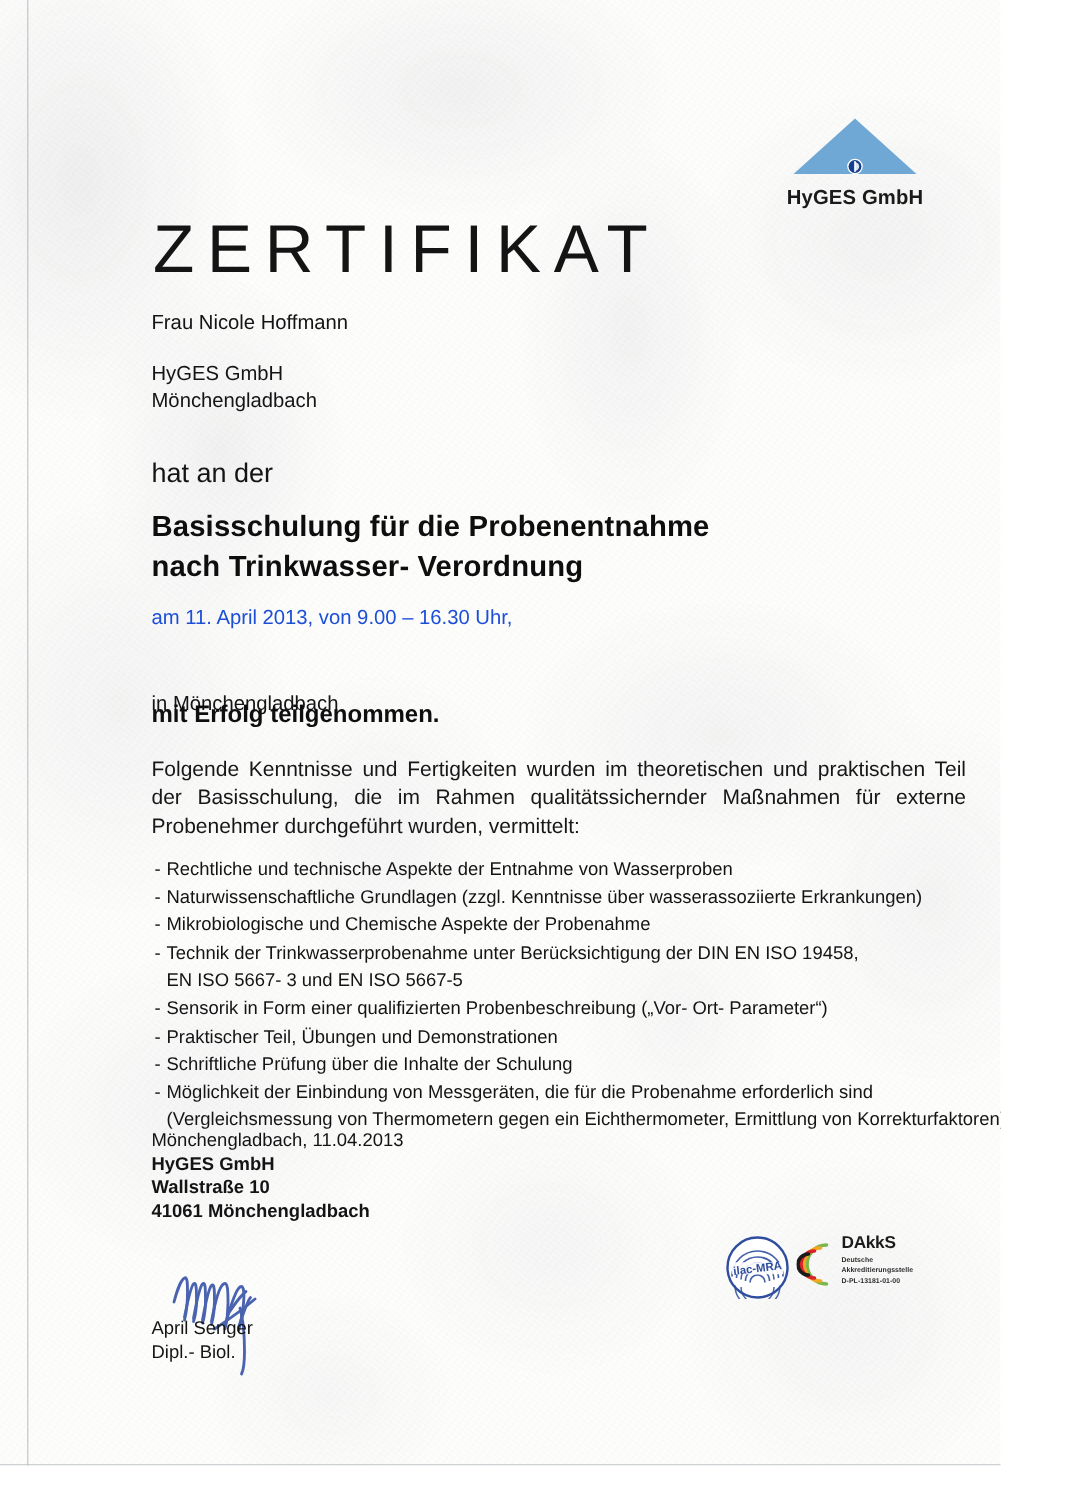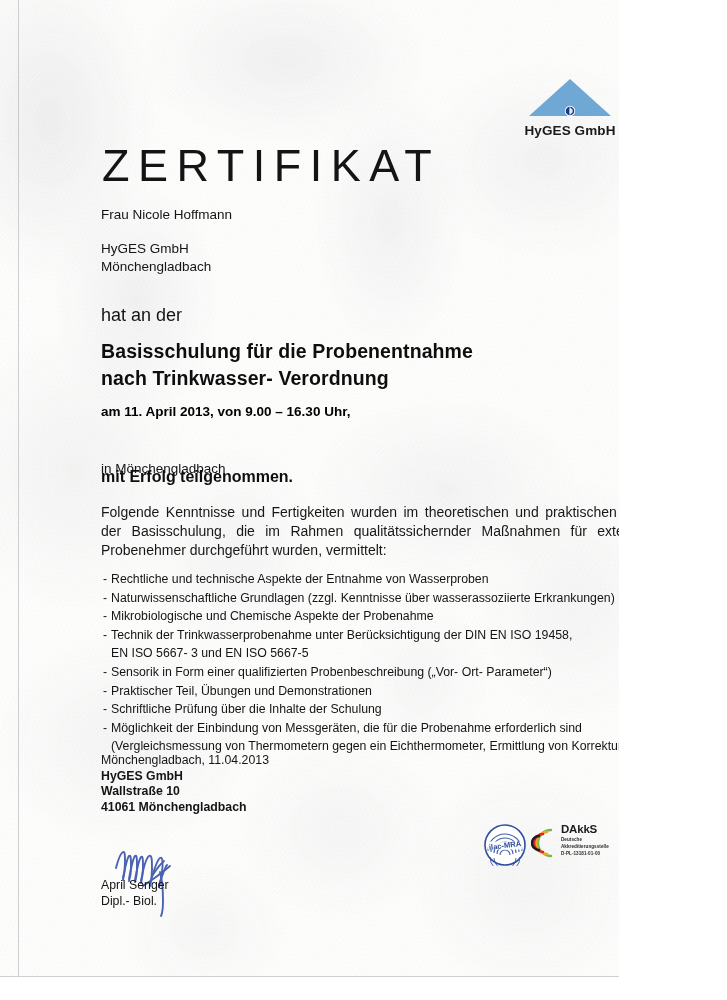--- a/index.html
+++ b/index.html
@@ -16,20 +16,21 @@
     -webkit-font-smoothing: antialiased;
   }
 
   
   #page {
     position: relative;
     width: 619px;
     height: 1000px;
     background: #fdfdfc;
     overflow: hidden;
+    padding-left: 48px;
   }
 
   
   #paper-texture {
     position: absolute;
     inset: 0;
     pointer-events: none;
     opacity: .85;
     background:
       radial-gradient(ellipse 150px 230px at 8% 12%,  rgba(150,155,158,.17), rgba(0,0,0,0) 72%),
@@ -146,23 +147,22 @@
     color: #0e0e0e;
     letter-spacing: .1px;
     white-space: nowrap;
   }
 
   .date-line {
     position: absolute;
     left: 101px;
     top: 404px;
     font-size: 13.5px;
-    color: #000000;
-    white-space: nowrap;
-    font-weight: bold;
+    color: #1d4ed8;
+    white-space: nowrap;
   }
   .place-line {
     position: absolute;
     left: 101px;
     top: 461px;
     font-size: 13.5px;
     color: #141414;
     white-space: nowrap;
   }
   .result-line {

